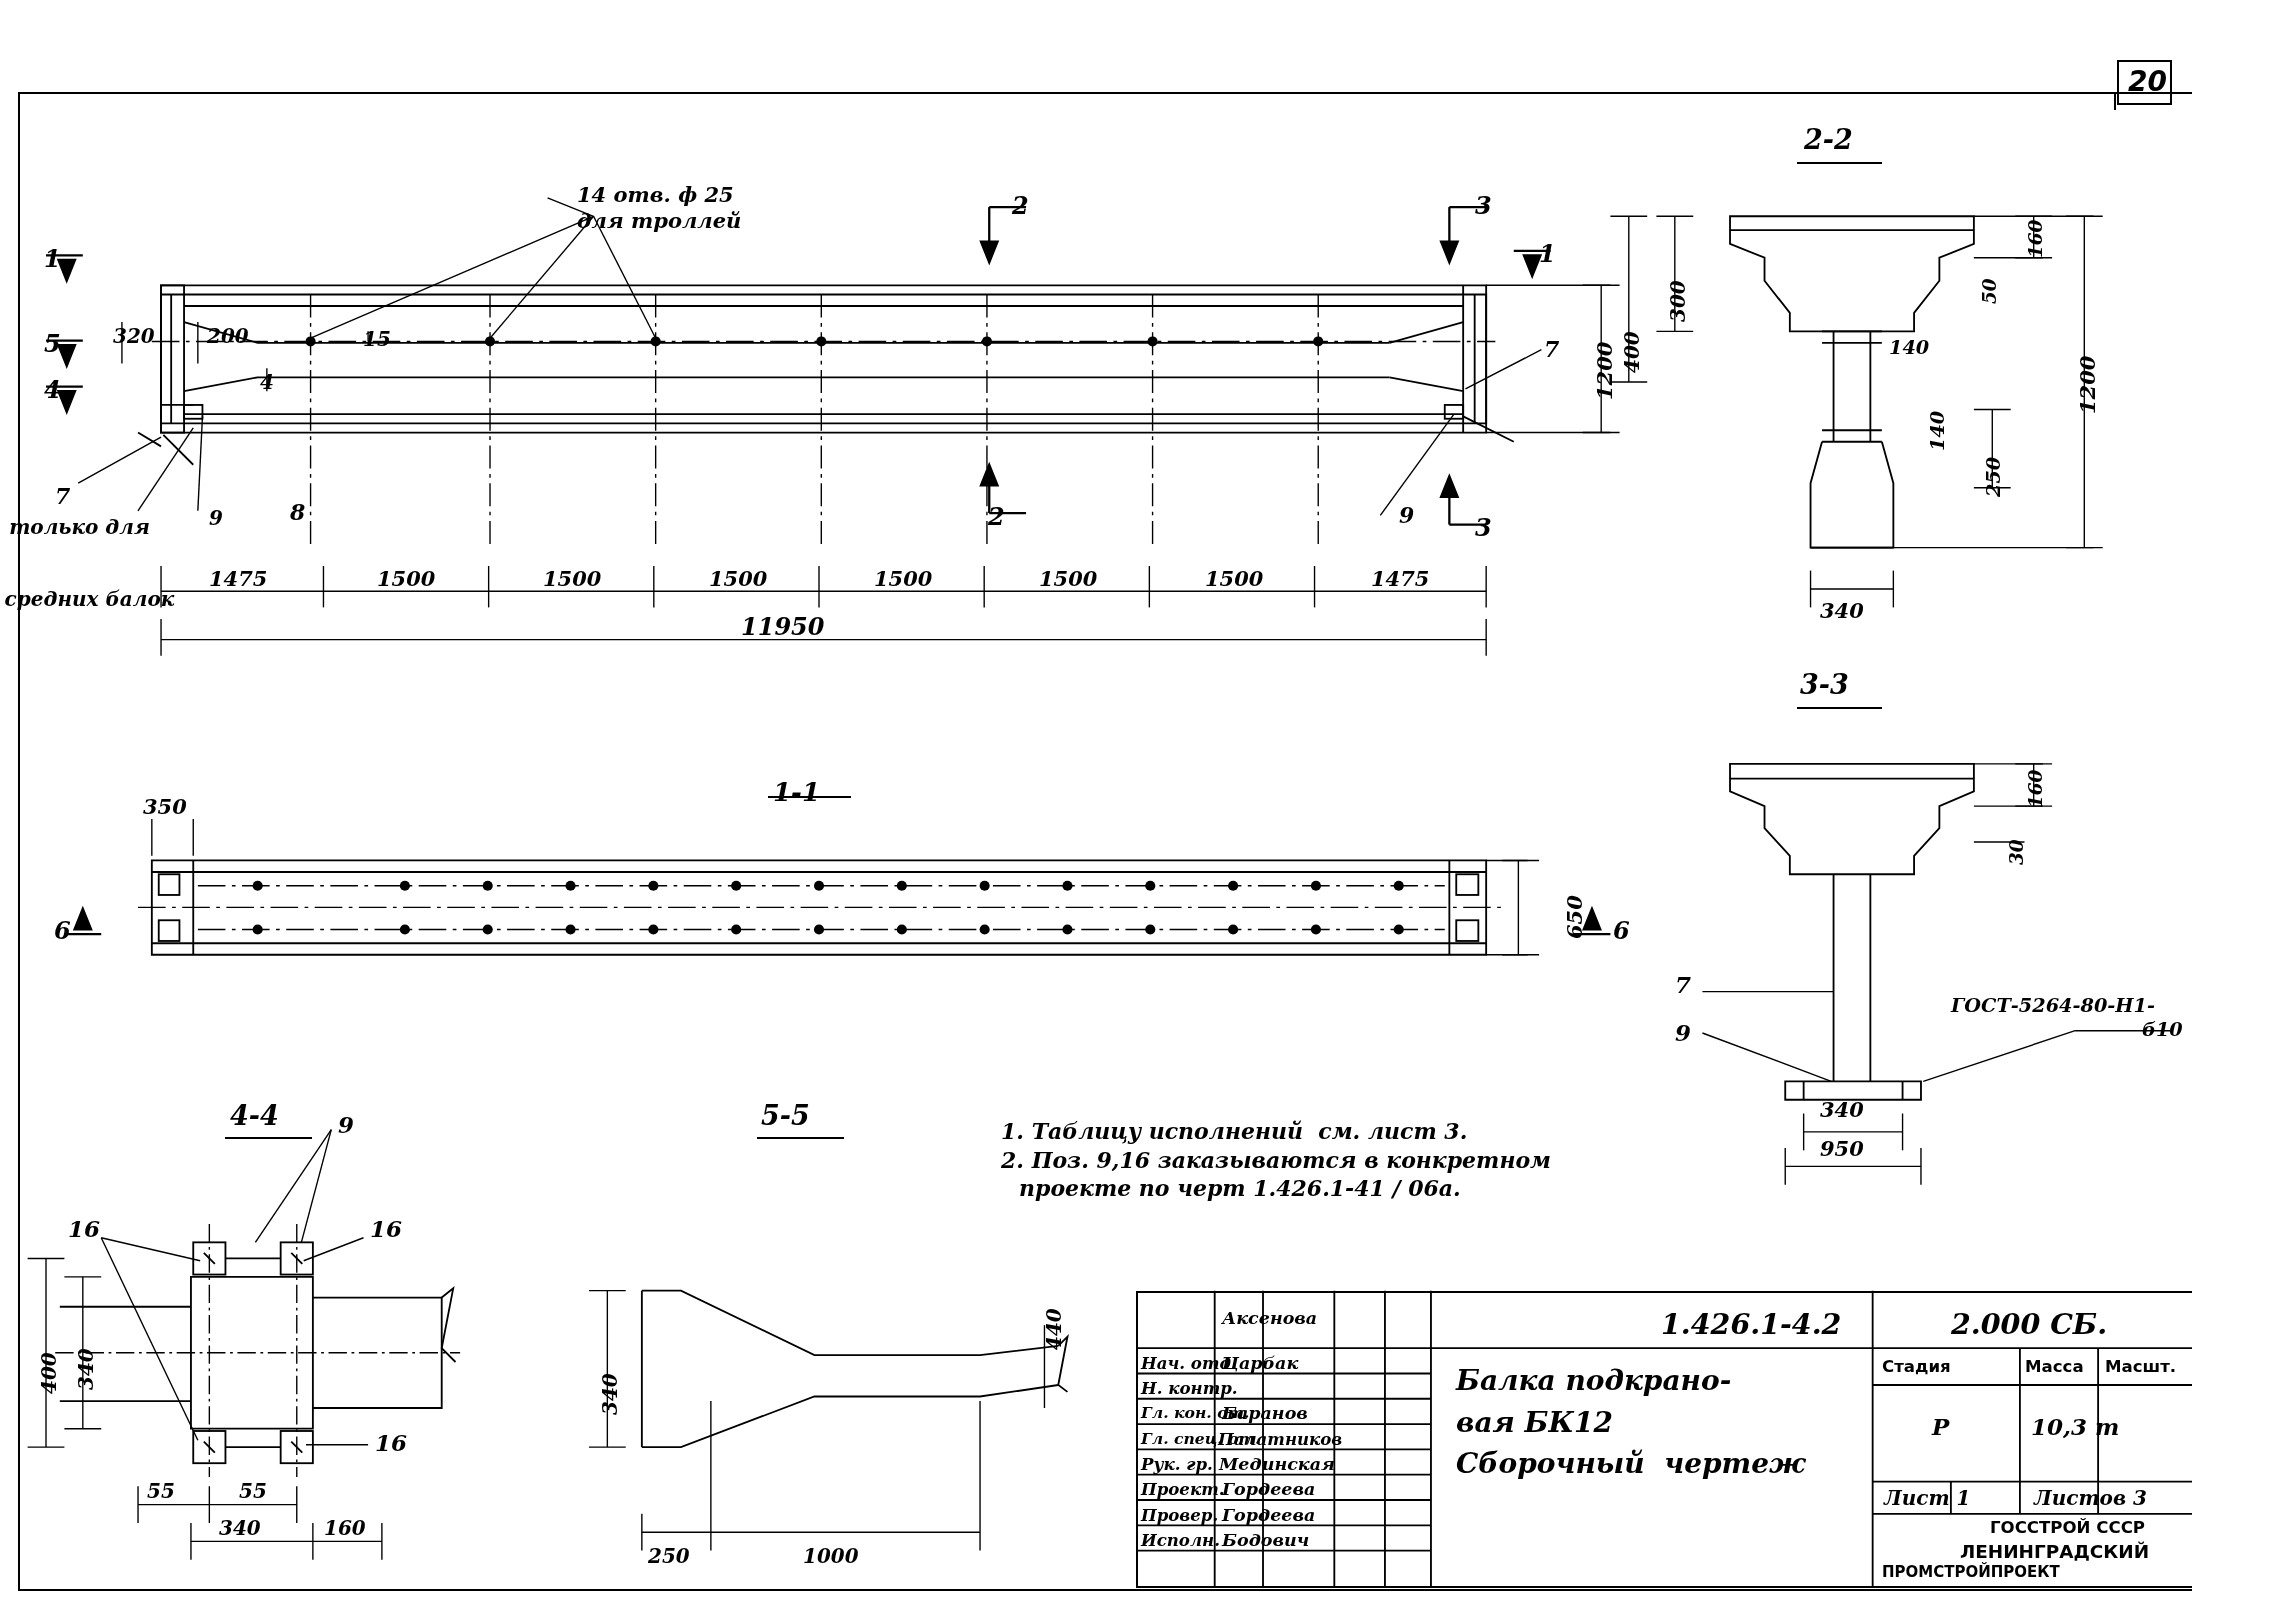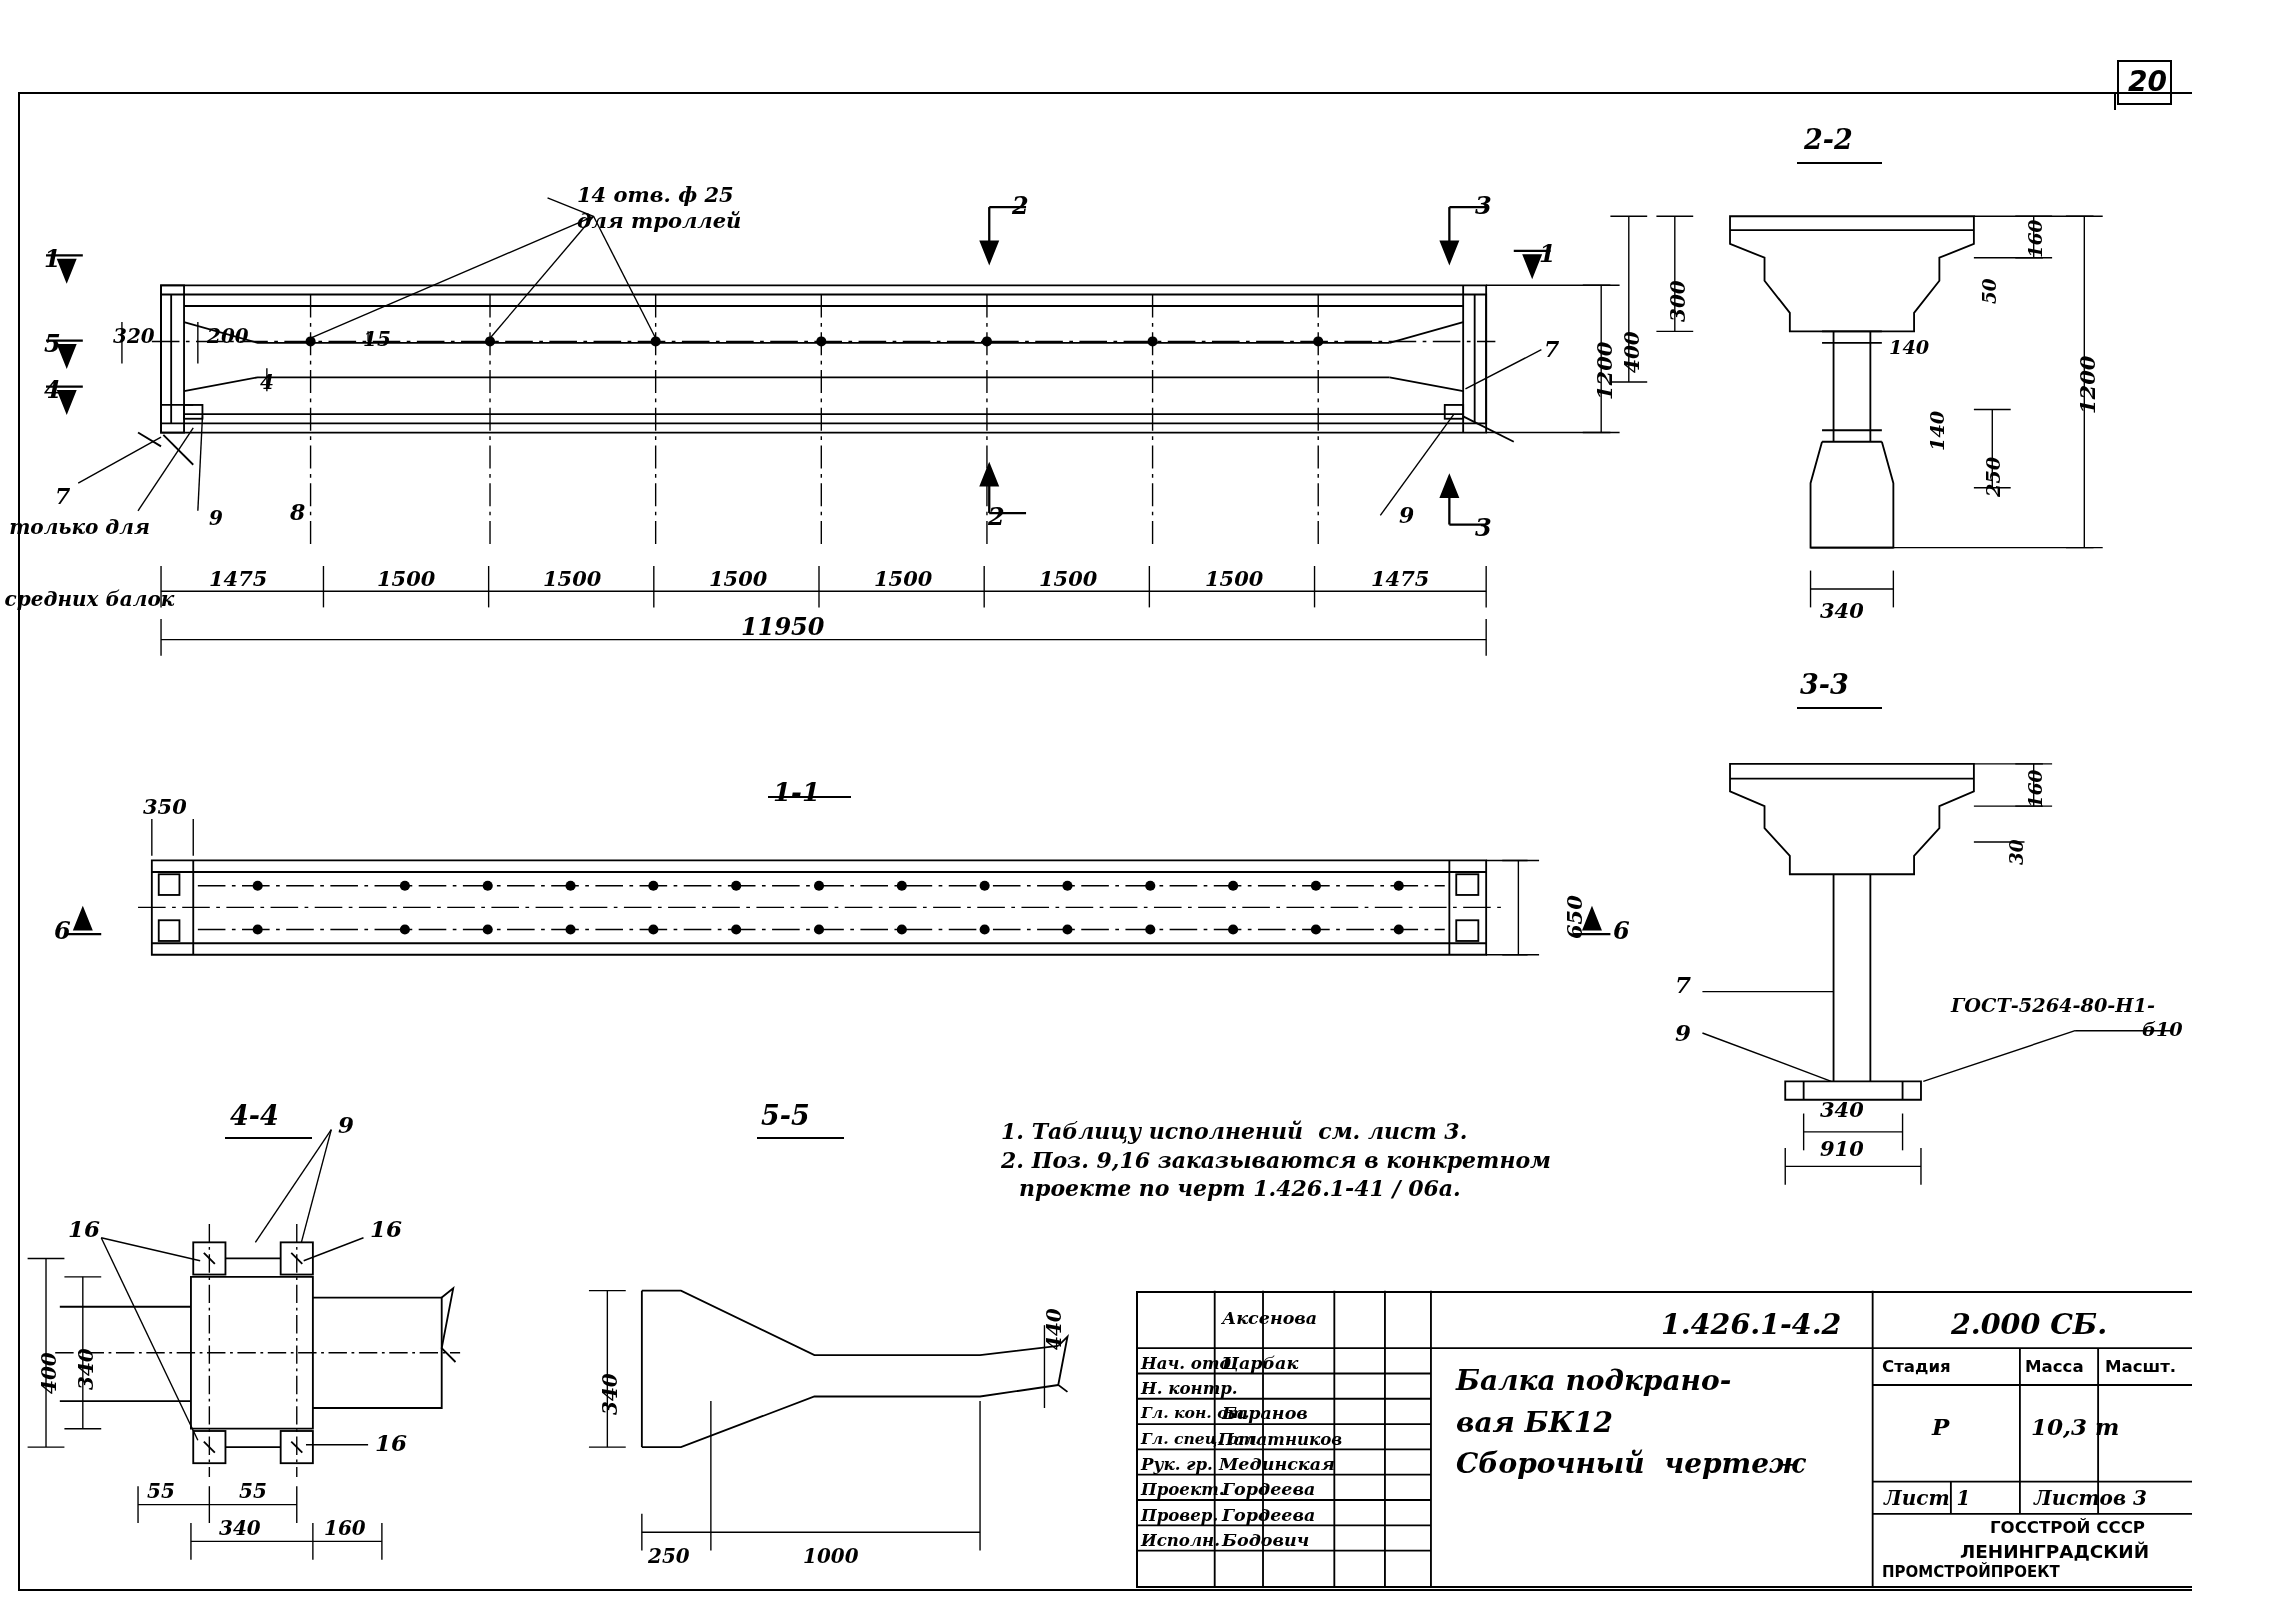--- a/index.html
+++ b/index.html
@@ -355,21 +355,21 @@
     </g>
   </svg>
 
   <div class="txt rot" style="left:2025px;top:808px;font-size:18.4px;">160</div>
   <div class="txt rot" style="left:2006px;top:865px;font-size:18.4px;">30</div>
   <div class="txt" style="left:1675px;top:971px;font-size:23px;">7</div>
   <div class="txt" style="left:1675px;top:1019px;font-size:23px;">9</div>
   <div class="txt" style="left:1951px;top:994px;font-size:19.3px;">ГОСТ-5264-80-Н1-</div>
   <div class="txt" style="left:2142px;top:1018px;font-size:19.3px;">б10</div>
   <div class="txt" style="left:1820px;top:1097px;font-size:21px;">340</div>
-  <div class="txt" style="left:1820px;top:1136px;font-size:21px;">910</div>
+  <div class="txt" style="left:1820px;top:1136px;font-size:21px;">950</div>
 
   <div class="txt" style="left:230px;top:1100px;font-size:27px;">4-4</div>
   <div class="ln" style="left:225px;top:1137px;width:87px;height:1.8px;"></div>
 
   <svg width="2284" height="1616" viewBox="0 0 4964 3512">
     <g class="nofill" stroke-width="4">
       <path d="M415,2775 L680,2775 L680,3105 L415,3105 Z"></path>
       <path d="M680,2820 L960,2820 L960,3060 L680,3060"></path>
       <path d="M130,2840 L415,2840"></path>
       <path d="M130,3045 L415,3045"></path>

